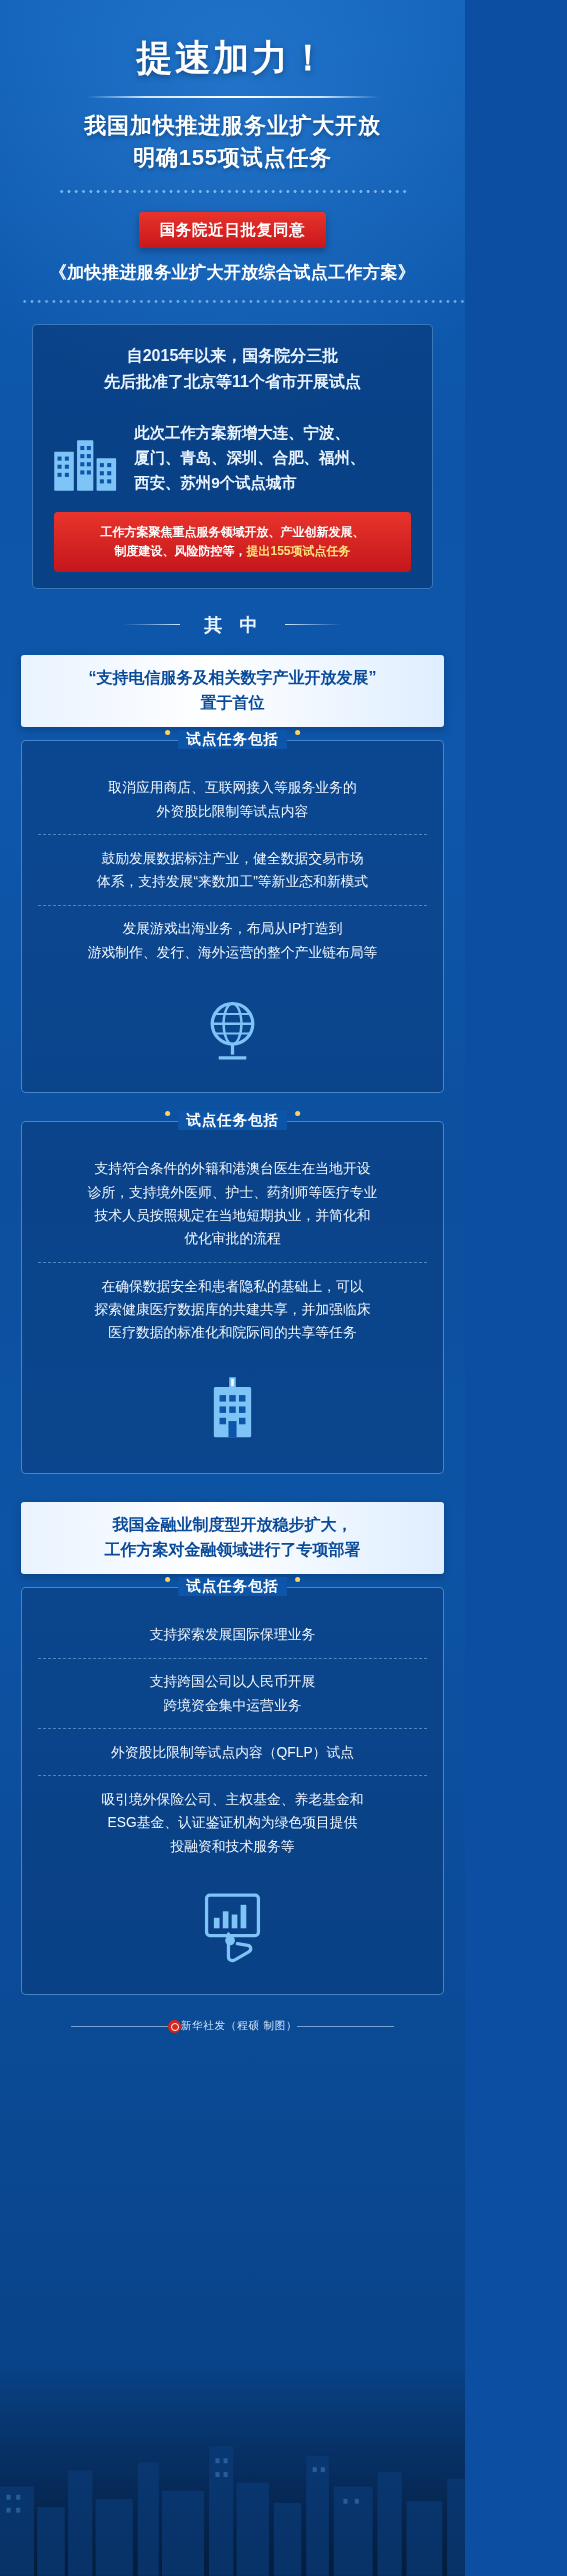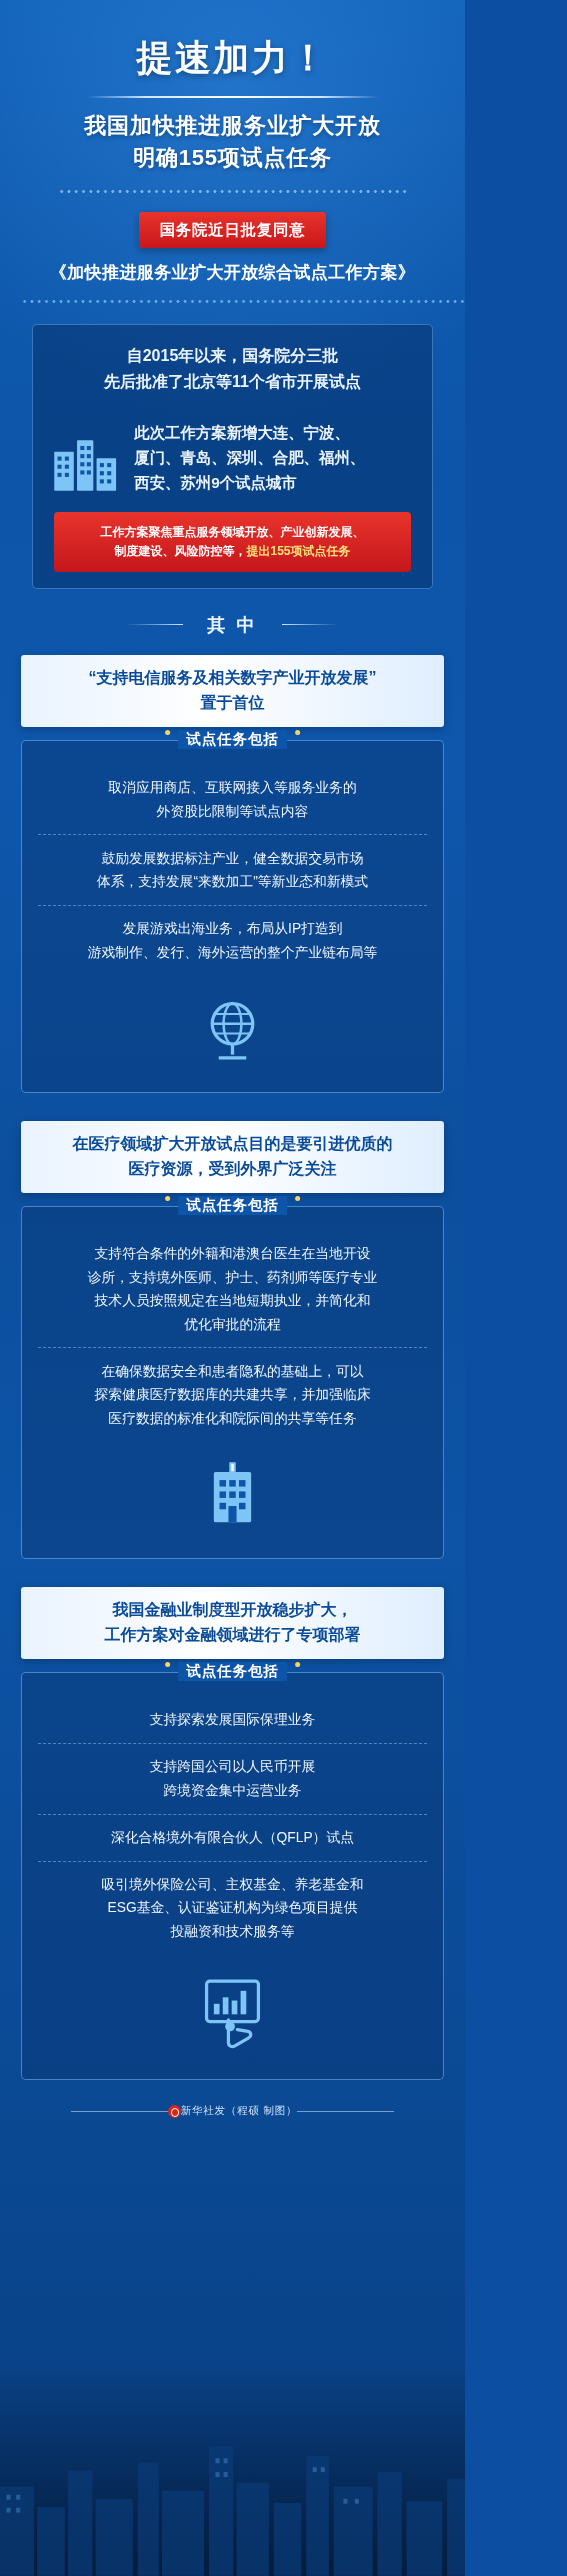--- a/index.html
+++ b/index.html
@@ -80,21 +80,21 @@
   .intro-mid-text { font-size: 15.4px; line-height: 1.62; color: #eaf4ff; font-weight: bold; }
 
   .intro-red {
     margin: 16px 3.2px 0; background: linear-gradient(180deg,#e8342b,#c4161c);
     border-radius: 4px; padding: 10.5px 13px; text-align: center;
     font-size: 12px; line-height: 1.6; font-weight: bold; color: #ffffff;
   }
   .intro-red .hl { color: #ffe27a; }
 
   
-  .qizhong { display: flex; align-items: center; justify-content: center; gap: 24px; margin: 24px 0 6.5px; }
+  .qizhong { display: flex; align-items: center; justify-content: center; gap: 24px; margin: 24px 0 6.5px; font-family: Liberation Mono, monospace; }
   .qizhong .bar { width: 57px; height: 1.6px; background: linear-gradient(90deg, rgba(200,225,255,0), #cfe6ff); }
   .qizhong .bar.r { background: linear-gradient(90deg, #cfe6ff, rgba(200,225,255,0)); }
   .qizhong .txt { font-size: 18px; font-weight: bold; letter-spacing: 3.2px; color: #eaf4ff; }
 
   
   .section { margin-top: 18px; }
   .sec-head {
     background: linear-gradient(90deg, #e9f3ff 0%, #ffffff 45%, #dfeeff 100%);
     color: #0a4b99; border-radius: 3.2px; padding: 11.3px 14.6px;
     text-align: center; font-size: 16px; font-weight: bold; line-height: 1.55;
@@ -288,24 +288,20 @@
               <line x1="24" y1="50" x2="66" y2="50" stroke="#7fc4f7" stroke-width="2.4"></line>
               <line x1="45" y1="63" x2="45" y2="76" stroke="#7fc4f7" stroke-width="4"></line>
               <line x1="28" y1="80" x2="62" y2="80" stroke="#7fc4f7" stroke-width="4"></line>
             </svg>
           </span>
         </div>
       </div>
     </div>
 
     <div class="section" style="margin-top:27.6px">
-      <div class="sec-head">
-        <div>在医疗领域扩大开放试点目的是要引进优质的</div>
-        <div>医疗资源，受到外界广泛关注</div>
-      </div>
       <div class="sec-body">
         <div class="badge">
           <span class="dot"></span>
           <span class="txt">试点任务包括</span>
           <span class="dot"></span>
         </div>
         <div class="task" style="white-space:pre-line">支持符合条件的外籍和港澳台医生在当地开设
 诊所，支持境外医师、护士、药剂师等医疗专业
 技术人员按照规定在当地短期执业，并简化和
 优化审批的流程</div>
@@ -344,21 +340,21 @@
       </div>
       <div class="sec-body">
         <div class="badge">
           <span class="dot"></span>
           <span class="txt">试点任务包括</span>
           <span class="dot"></span>
         </div>
         <div class="task" style="white-space:pre-line">支持探索发展国际保理业务</div>
         <div class="task" style="white-space:pre-line">支持跨国公司以人民币开展
 跨境资金集中运营业务</div>
-        <div class="task" style="white-space:pre-line">深化合格境外有限合伙人（QFLP）试点</div>
+        <div class="task" style="white-space:pre-line">外资股比限制等试点内容（QFLP）试点</div>
         <div class="task" style="white-space:pre-line">吸引境外保险公司、主权基金、养老基金和
 ESG基金、认证鉴证机构为绿色项目提供
 投融资和技术服务等</div>
         <div class="icon-row">
           <span>
             <svg width="81" height="81" viewBox="0 0 100 100">
               <rect x="18" y="10" width="64" height="50" rx="4" fill="none" stroke="#7fc4f7" stroke-width="4"></rect>
               <g fill="#7fc4f7">
                 <rect x="27" y="38" width="7" height="13"></rect>
                 <rect x="38" y="30" width="7" height="21"></rect>

